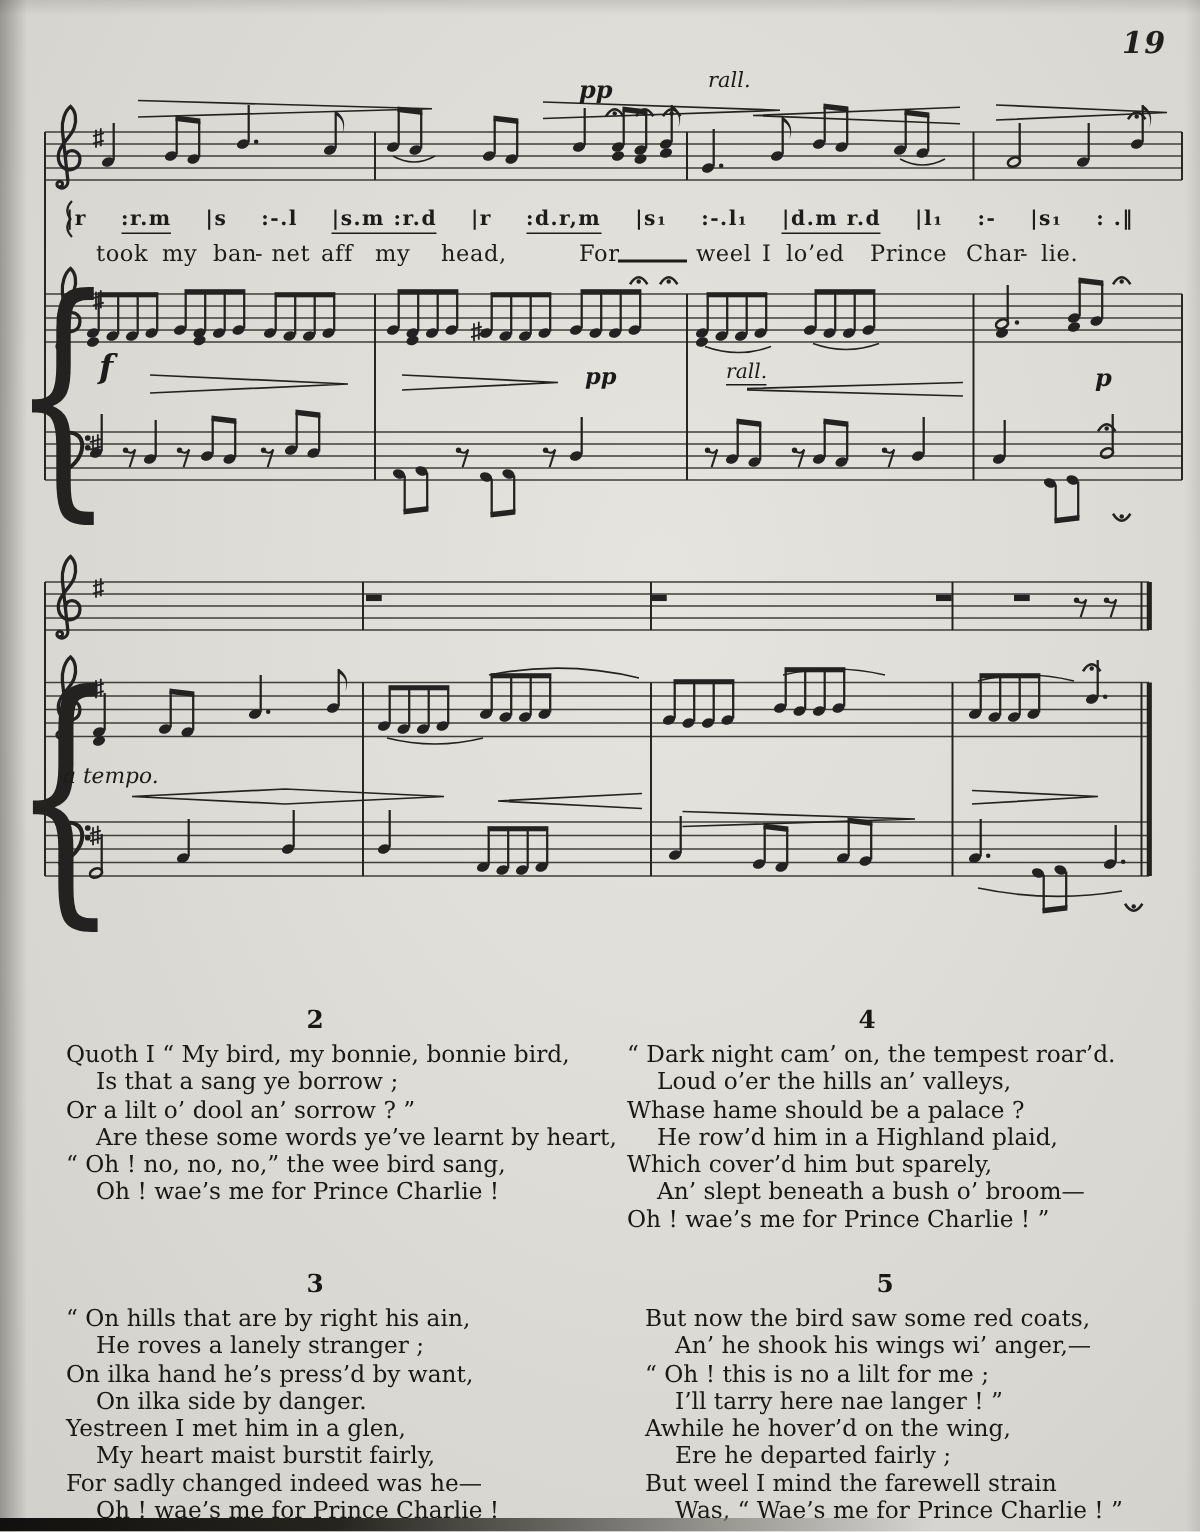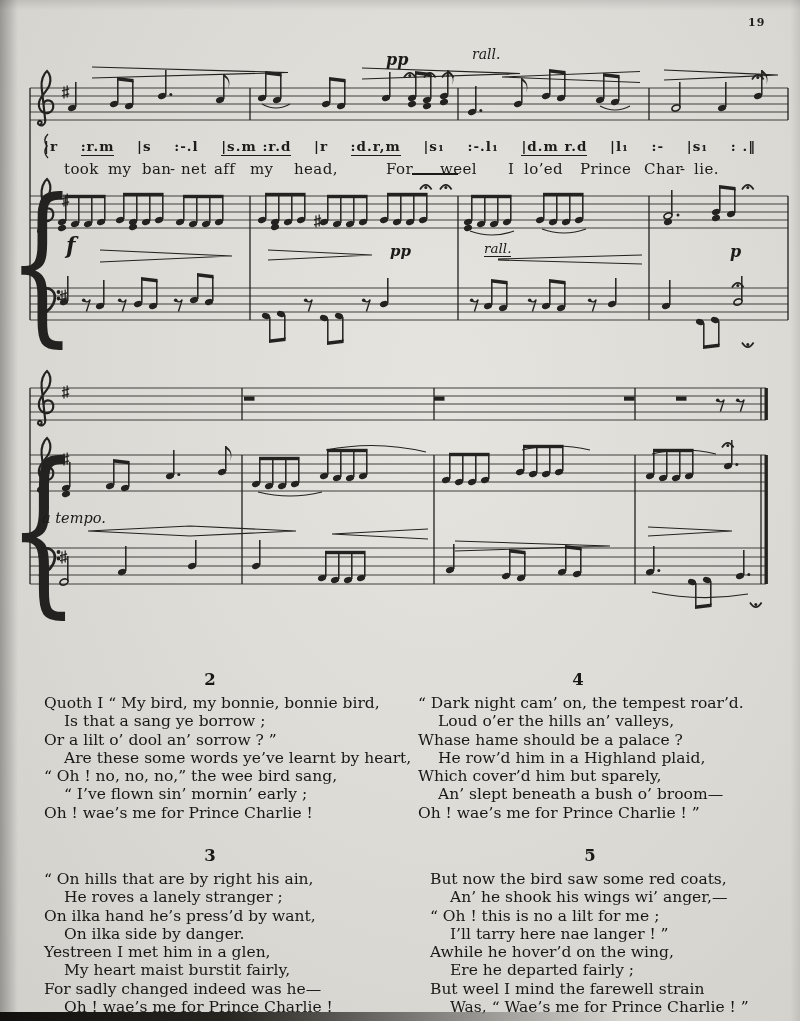--- a/index.html
+++ b/index.html
@@ -7,21 +7,21 @@
     background:radial-gradient(ellipse at 55% 38%, #e6e4df 0%, #dcdad5 55%, #d2d0cb 100%);
     font-family:"DejaVu Serif", serif; color:#201f1d;}
   .abs{position:absolute;}
   
   .edge-left{left:0;top:0;width:18px;height:100%;background:linear-gradient(90deg,rgba(35,33,30,.34),rgba(35,33,30,0));}
   .edge-top{left:0;top:0;width:100%;height:10px;background:linear-gradient(180deg,rgba(35,33,30,.12),rgba(35,33,30,0));}
   .edge-right{right:0;top:0;width:10px;height:100%;background:linear-gradient(270deg,rgba(35,33,30,.10),rgba(35,33,30,0));}
   .edge-bottom{left:0;top:1012px;width:100%;height:9px;
     background:linear-gradient(90deg,#12100e 0%,#26241f 28%,#7b7975 52%,rgba(120,118,114,0) 78%);}
   
-  .pagenum{left:748px;top:16px;font-size:11px;font-weight:bold;letter-spacing:1px;}
+  .pagenum{left:748px;top:16px;font-size:20px;font-weight:bold;letter-spacing:1px;font-style:italic;}
   
   .solfa{left:44px;top:138px;width:712px;display:flex;justify-content:space-between;
     font-size:13.5px;font-weight:bold;letter-spacing:1px;white-space:nowrap;color:#1d1c1a;}
   .solfa .sf-u{border-bottom:1.3px solid #1d1c1a;padding-bottom:1px;}
   
   .lyrics{left:0;top:160px;width:800px;height:22px;font-size:15px;font-weight:normal;color:#1c1b19;}
   .lyrics span{position:absolute;top:0;white-space:nowrap;letter-spacing:.4px;}
   .melisma{position:absolute;left:412px;top:173px;width:46px;height:1.6px;background:#1c1b19;}
   
   .dyn{font-style:italic;font-weight:bold;color:#1c1b19;white-space:nowrap;}
@@ -315,39 +315,38 @@
   <div class="abs lyrics">
     <span style="left:64px">took</span>
     <span style="left:108px">my</span>
     <span style="left:142px">ban</span>
     <span style="left:170px">-</span>
     <span style="left:181px">net</span>
     <span style="left:214px">aff</span>
     <span style="left:250px">my</span>
     <span style="left:294px">head,</span>
     <span style="left:386px">For</span>
-    <span style="left:440px">weel</span>
+    <span style="left:464px">weel</span>
     <span style="left:508px">I</span>
     <span style="left:524px">lo’ed</span>
     <span style="left:580px">Prince</span>
     <span style="left:644px">Char</span>
     <span style="left:680px">-</span>
     <span style="left:694px">lie.</span>
   </div>
   <div class="melisma"></div>
 
   <div id="verse-2" class="abs vcol">
     <div class="vnum">2</div>
     <div class="vlines">
       <p>Quoth I “ My bird, my bonnie, bonnie bird,</p>
       <p>Is that a sang ye borrow ;</p>
       <p>Or a lilt o’ dool an’ sorrow ? ”</p>
       <p>Are these some words ye’ve learnt by heart,</p>
       <p>“ Oh ! no, no, no,” the wee bird sang,</p>
-      <p>“ I’ve flown sin’ mornin’ early ;</p>
       <p>Oh ! wae’s me for Prince Charlie !</p>
     </div>
   </div>
 
   <div id="verse-3" class="abs vcol">
     <div class="vnum">3</div>
     <div class="vlines">
       <p>“ On hills that are by right his ain,</p>
       <p>He roves a lanely stranger ;</p>
       <p>On ilka hand he’s press’d by want,</p>

